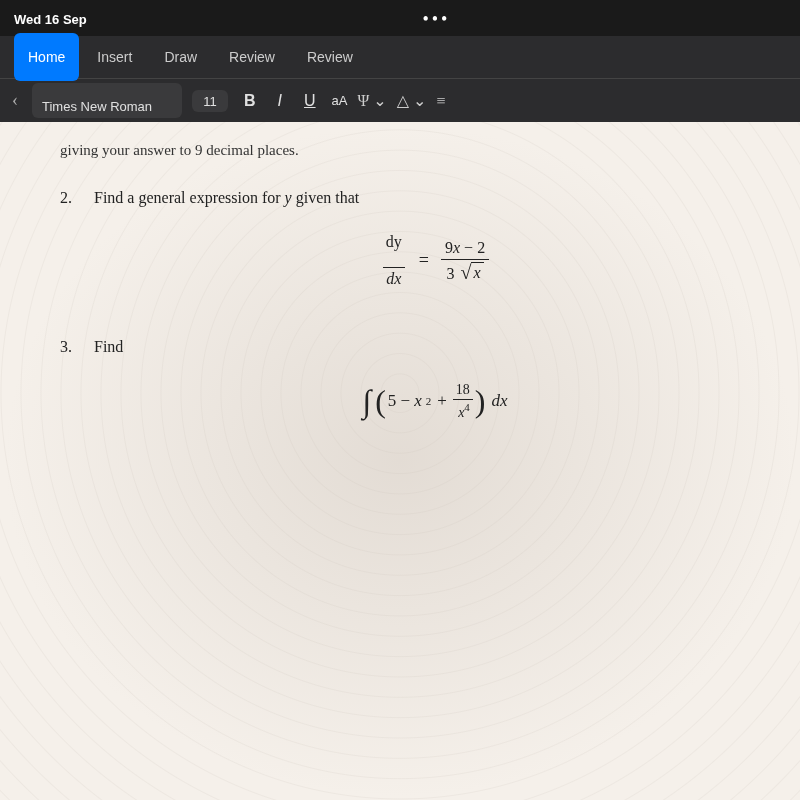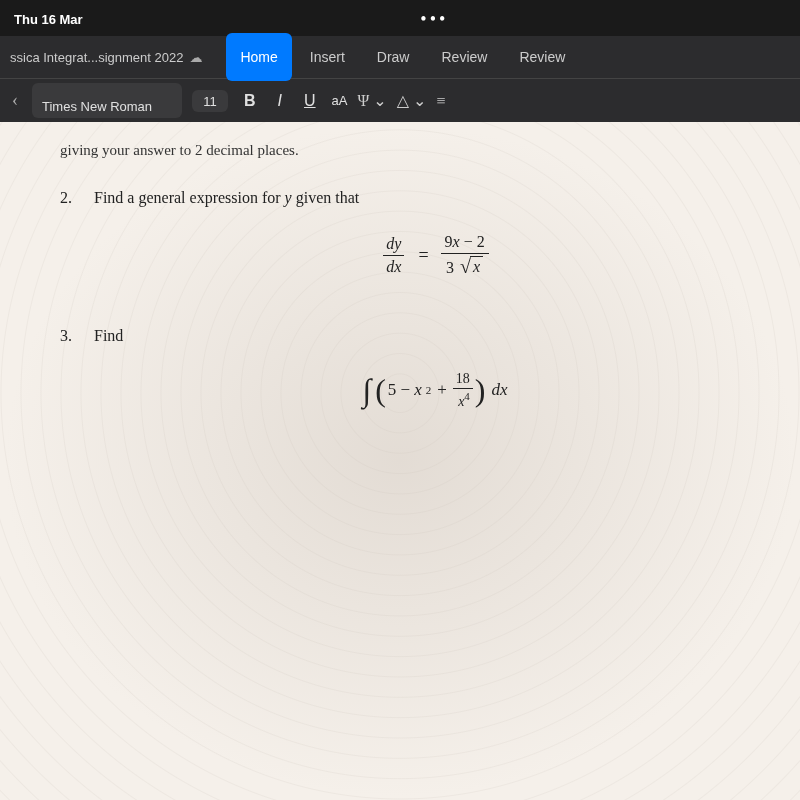--- a/index.html
+++ b/index.html
@@ -237,22 +237,21 @@
     .dy-dx {
       display: inline-flex;
       flex-direction: column;
       align-items: center;
       margin: 0 6px;
       font-size: 16px;
     }
 
     .dy-dx .top {
       border-bottom: 1.5px solid #222;
-      padding: 0 3px 2px;
-      font-style: italic;
+      padding: 0 3px 16px;
     }
 
     .dy-dx .bottom {
       padding: 2px 3px 0;
       font-style: italic;
     }
 
     .equals {
       margin: 0 8px;
       font-size: 18px;
@@ -321,30 +320,26 @@
     .frac-inline .den {
       padding: 1px 3px 0;
     }
 
     .italic { font-style: italic; }
   </style>
 </head>
 <body>
 
 <div class="status-bar">
-  <span class="time">Thu 16 Mar</span>
+  <span class="time">Wed 16 Sep</span>
   <span class="dots">•••</span>
   <span></span>
 </div>
 
 <div class="tab-bar">
-  <span class="doc-title">
-    <span>ssica Integrat...signment 2022</span>
-    <span class="cloud-icon">☁</span>
-  </span>
   <div class="nav-items">
     <span class="nav-item active">Home</span>
     <span class="nav-item">Insert</span>
     <span class="nav-item">Draw</span>
     <span class="nav-item">Review</span>
     <span class="nav-item">Review</span>
   </div>
 </div>
 
 <div class="formatting-bar">
@@ -359,21 +354,21 @@
   <span class="fmt-btn italic">I</span>
   <span class="fmt-btn underline">U</span>
   <span class="fmt-label">aA</span>
   <span class="fmt-icon">Ψ ⌄</span>
   <span class="fmt-icon">△ ⌄</span>
   <span class="fmt-icon">≡</span>
 </div>
 
 <div class="document">
 
-  <p class="intro-text">giving your answer to 2 decimal places.</p>
+  <p class="intro-text">giving your answer to 9 decimal places.</p>
 
   <div class="question">
     <div class="question-header">
       <span class="question-number">2.</span>
       <span class="question-text">
         Find a general expression for <em>y</em> given that
       </span>
     </div>
     <div class="math-display">
       <span class="math-inline">

